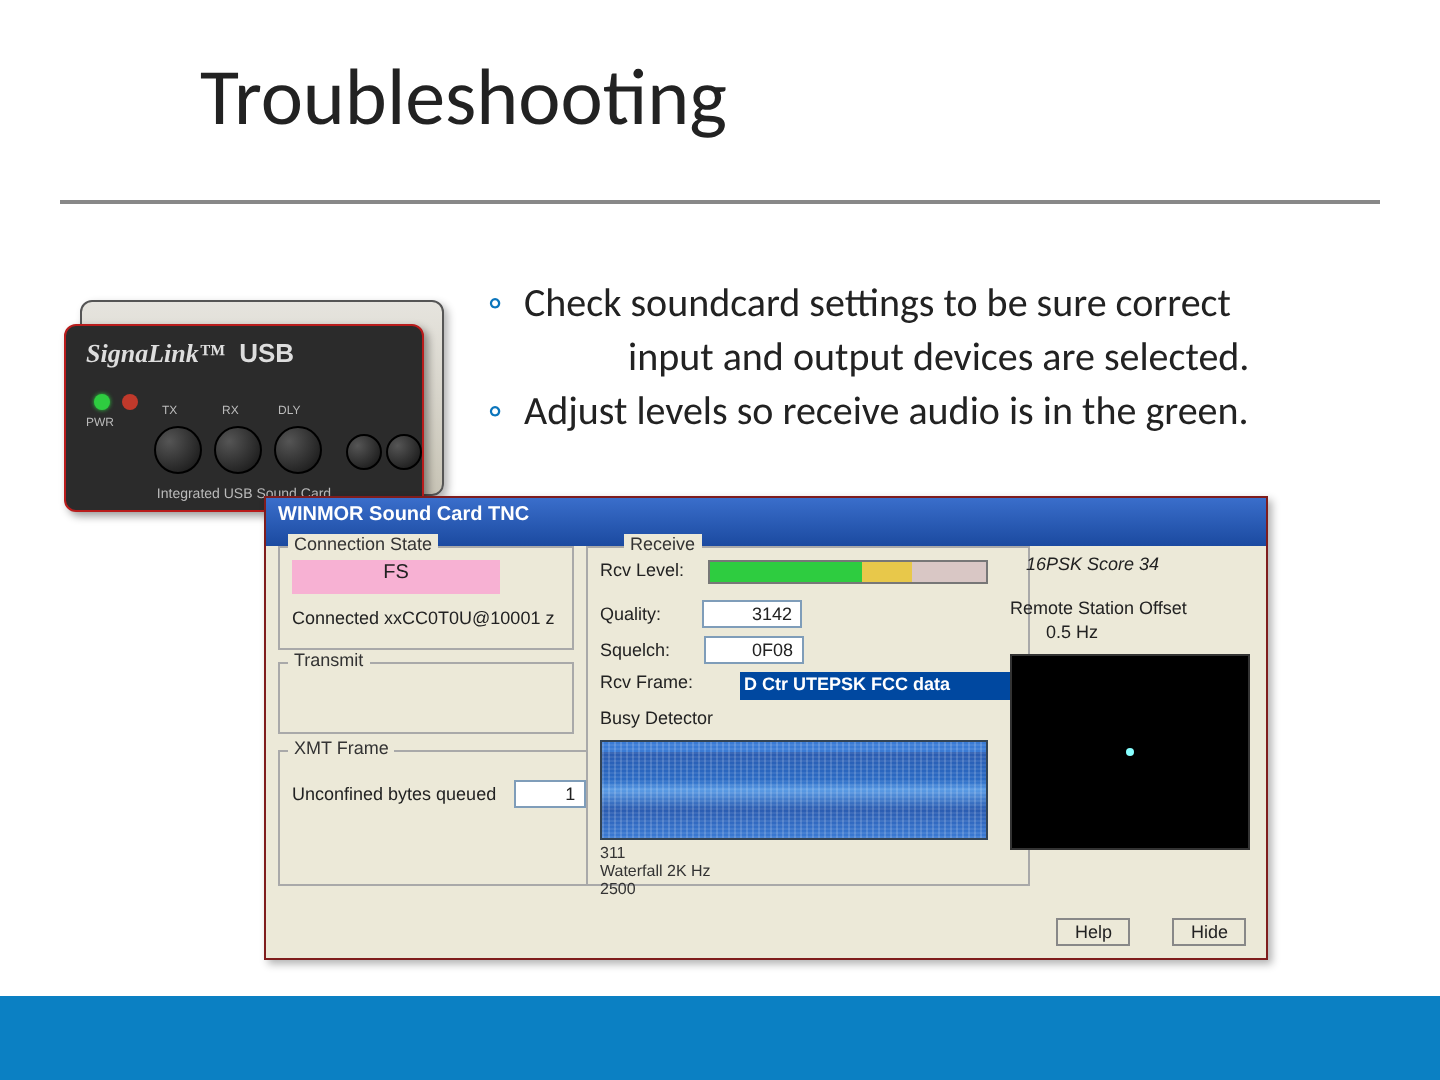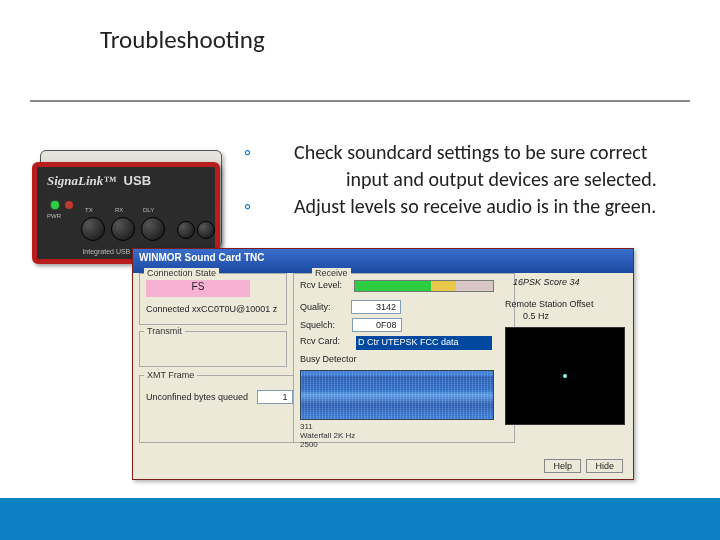--- a/index.html
+++ b/index.html
@@ -16,21 +16,21 @@
   .slide {
     width: 720px;
     height: 540px;
     position: relative;
     box-sizing: border-box;
   }
   .title {
     position: absolute;
     left: 100px;
     top: 24px;
-    font-size: 25px;
+    font-size: 40px;
     font-weight: 400;
     color: #222;
   }
   .title-rule {
     position: absolute;
     left: 30px;
     right: 30px;
     top: 92px;
     border: none;
     border-top: 2px solid #888;
@@ -47,21 +47,20 @@
     display: flex;
     margin-bottom: 2px;
   }
   .bullet-row .mark {
     width: 18px;
     flex: 0 0 18px;
     color: #0b75bc;
   }
   .bullet-row .text {
     flex: 1;
-    margin-left: 32px;
   }
   .bullet-cont {
     padding-left: 70px;
   }
 
   
   .device-box {
     position: absolute;
     left: 28px;
     top: 150px;
@@ -75,21 +74,21 @@
     background: linear-gradient(#e6e4de, #c8c4b6);
     border: 1px solid #555;
     border-radius: 6px;
     box-shadow: 2px 2px 4px rgba(0,0,0,.3);
   }
   .device-front {
     position: absolute;
     left: 4px; top: 12px;
     width: 178px; height: 92px;
     background: #2b2b2b;
-    border: 5px solid #b91c1c;
+    border: 1px solid #b91c1c;
     border-radius: 6px;
     box-shadow: 2px 2px 4px rgba(0,0,0,.4);
   }
   .brand {
     position: absolute;
     top: 6px; left: 10px;
     color: #ddd;
     font: italic bold 13px Georgia, serif;
   }
   .usb {
@@ -200,22 +199,22 @@
   
   .rx-box   { left: 160px; top: 24px; width: 206px; height: 168px; padding-left: 14px; }
   .rcvlabel { position: absolute; left: 6px; top: 6px; font-size: 9px; }
   .rcvbar   { position: absolute; left: 60px; top: 6px; width: 138px; height: 10px;
               border: 1px solid #777; background: #ddd; overflow: hidden; }
   .rcvbar .g { position:absolute; left:0; top:0; bottom:0; width:55%; background:#2ecc40; }
   .rcvbar .y { position:absolute; left:55%; top:0; bottom:0; width:18%; background:#e8c84a; }
   .rcvbar .r { position:absolute; left:73%; top:0; bottom:0; width:27%; background:#c0392b22; }
   .rx-row   { position: absolute; left: 6px; font-size: 9px; }
   .rx-frame-val {
-    position: absolute; left: 62px; width: 132px; height: 12px;
-    background: #0048a0; color: #fff; font-size: 9px; padding: 1px 2px;
+    position: absolute; left: 76px; width: 132px; height: 12px;
+    background: #0048a0; color: #fff; font-size: 9px; padding: 1px 2px; font-weight: bold;
   }
   .waterfall {
     position: absolute; left: 6px; top: 96px; width: 192px; height: 48px;
     background: linear-gradient( to bottom,
       #3a7bd5 0%, #3a7bd5 10%,
       #2a5bb0 10%, #2a6bc5 40%,
       #5a9be5 50%, #2a5bb0 70%, #3a7bd5 100%);
     border: 1px solid #345;
     overflow: hidden;
   }
@@ -243,21 +242,21 @@
       0 -38px #7df, 10px -36px #7df, 20px -32px #7df, 28px -26px #7df,
       34px -16px #7df, 38px -4px #7df, 36px 8px #7df, 32px 20px #7df,
       24px 30px #7df, 12px 36px #7df, 0 38px #7df, -12px 36px #7df,
       -24px 30px #7df, -32px 20px #7df, -36px 8px #7df, -38px -4px #7df,
       -34px -16px #7df, -28px -26px #7df, -20px -32px #7df, -10px -36px #7df,
       6px -32px #7df88, -6px -30px #7df88, 30px 0 #7df88, -30px 0 #7df88,
       0 30px #7df88, 16px 26px #7df88, -16px 26px #7df88;
   }
   .scope-title { position:absolute; left: 380px; top: 28px; font-size: 9px; font-style: italic; }
 
-  .btn-help  { position:absolute; right: 52px; bottom: 6px; }
+  .btn-help  { position:absolute; right: 68px; bottom: 6px; }
   .btn-hide  { position:absolute; right: 10px; bottom: 6px; }
 
   .footer-bar {
     position: absolute;
     left: 0; right: 0; bottom: 0;
     height: 42px;
     background: #0b80c3;
   }
 </style>
 </head>
@@ -336,21 +335,21 @@
 
       <div class="rx-row" style="top:26px">
         <span>Quality:</span>
         <span class="inputbox" style="width:40px;margin-left:18px">3142</span>
       </div>
       <div class="rx-row" style="top:44px">
         <span>Squelch:</span>
         <span class="inputbox" style="width:40px;margin-left:14px">0F08</span>
       </div>
       <div class="rx-row" style="top:62px">
-        <span>Rcv Card:</span>
+        <span>Rcv Frame:</span>
       </div>
       <div class="rx-frame-val" style="top:62px">D Ctr UTEPSK  FCC data</div>
       <div class="rx-row" style="top:80px">Busy Detector</div>
 
       <div class="waterfall">
         <div class="noise"></div>
       </div>
       <div class="wf-scale">
         <span>311</span>
         <span>Waterfall 2K Hz</span>

